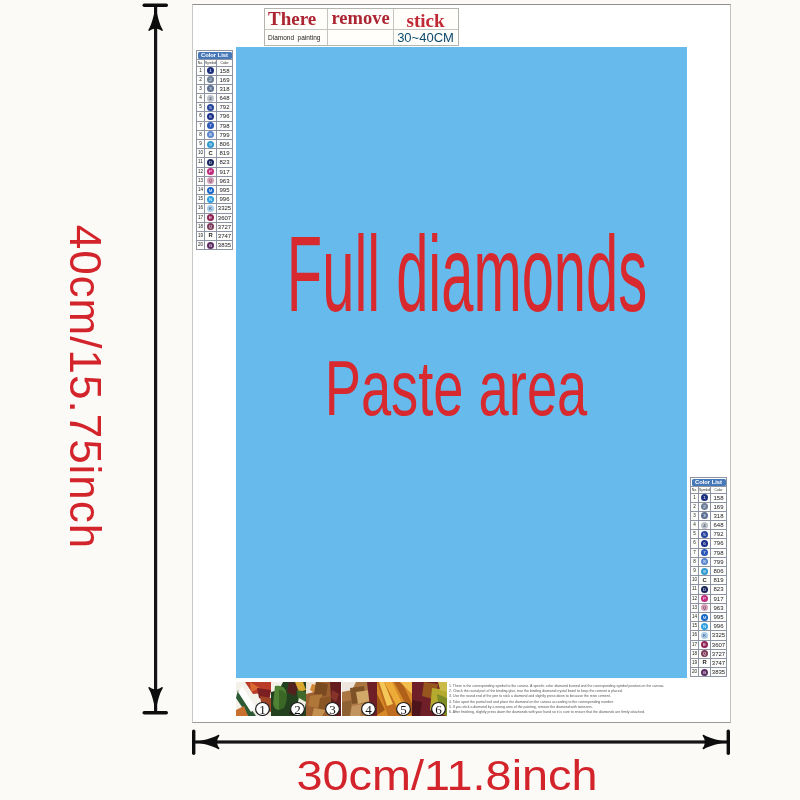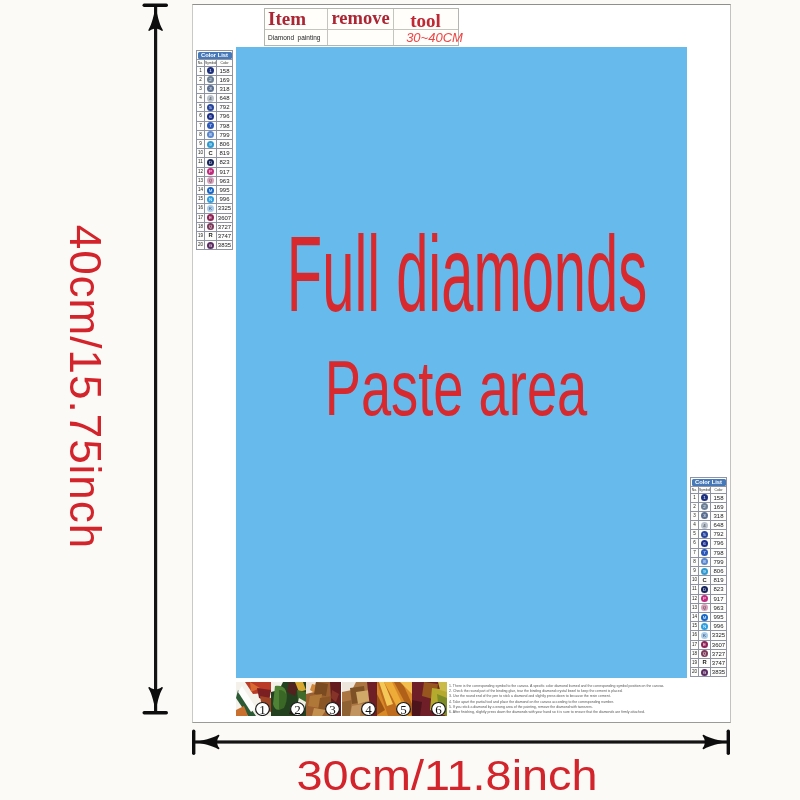--- a/index.html
+++ b/index.html
@@ -43,29 +43,29 @@
 
 <div class="abs" style="left:447px;top:751px;width:0;">
     <div style="position:absolute;transform:translateX(-50%) scaleX(1.089);transform-origin:50% 0;color:#d3232b;font-size:43px;white-space:nowrap;">30cm/11.8inch</div>
   </div>
 
 <div class="abs" style="left:264px;top:8px;width:193px;height:36px;background:#fffefb;border:1px solid #b5b5b0;">
   <div style="position:absolute;left:62px;top:0;width:1px;height:36px;background:#c5c5c0;"></div>
   <div style="position:absolute;left:128px;top:0;width:1px;height:36px;background:#c5c5c0;"></div>
   <div style="position:absolute;left:0;top:20px;width:193px;height:1px;background:#c5c5c0;"></div>
 
-  <div style="position:absolute;left:3px;top:0px;width:59px;height:20px;color:#ac2532;font-family:'Liberation Serif',serif;font-weight:bold;font-size:19px;text-align:left;line-height:20px;">Item</div>
+  <div style="position:absolute;left:3px;top:0px;width:59px;height:20px;color:#ac2532;font-family:'Liberation Serif',serif;font-weight:bold;font-size:19px;text-align:left;line-height:20px;">There</div>
 
   <div style="position:absolute;left:62px;top:-1px;width:67px;height:20px;color:#ac2532;font-family:'Liberation Serif',serif;font-weight:bold;font-size:18.5px;text-align:center;line-height:21px;">remove</div>
 
-  <div style="position:absolute;left:128px;top:1px;width:65px;height:20px;color:#c02834;font-family:'Liberation Serif',serif;font-weight:bold;font-size:19px;text-align:center;line-height:21px;">tool</div>
+  <div style="position:absolute;left:128px;top:1px;width:65px;height:20px;color:#c02834;font-family:'Liberation Serif',serif;font-weight:bold;font-size:19px;text-align:center;line-height:21px;">stick</div>
 
   <div style="position:absolute;left:3px;top:21px;width:59px;height:15px;color:#222;font-size:6.5px;line-height:15px;white-space:nowrap;">Diamond&nbsp; painting</div>
 
-  <div style="position:absolute;left:137px;top:21px;width:65px;height:15px;color:#ef4444;font-size:13px;text-align:center;line-height:16px;font-style:italic;">30~40CM</div>
+  <div style="position:absolute;left:128px;top:21px;width:65px;height:15px;color:#0c4a6e;font-size:13px;text-align:center;line-height:16px;">30~40CM</div>
 </div>
 
 <div class="abs" style="left:196px;top:50px;">
 <div style="position:relative;width:35px;background:#fdfdfb;border:1px solid #8e94a4;">
 
 <div style="height:7.5px;">
         <div style="margin:0.5px 0.5px 0 0.5px;height:7px;background:#4779b8;border-radius:1.5px;color:#fff;font-size:5.8px;font-weight:bold;text-align:center;line-height:7.5px;font-family:'Liberation Sans',sans-serif;">Color List</div>
       </div>
 
 <div style="display:flex;height:6.5px;border-top:1px solid #8e94a4;font-size:3.4px;color:#333;text-align:center;line-height:6px;box-sizing:border-box;">

